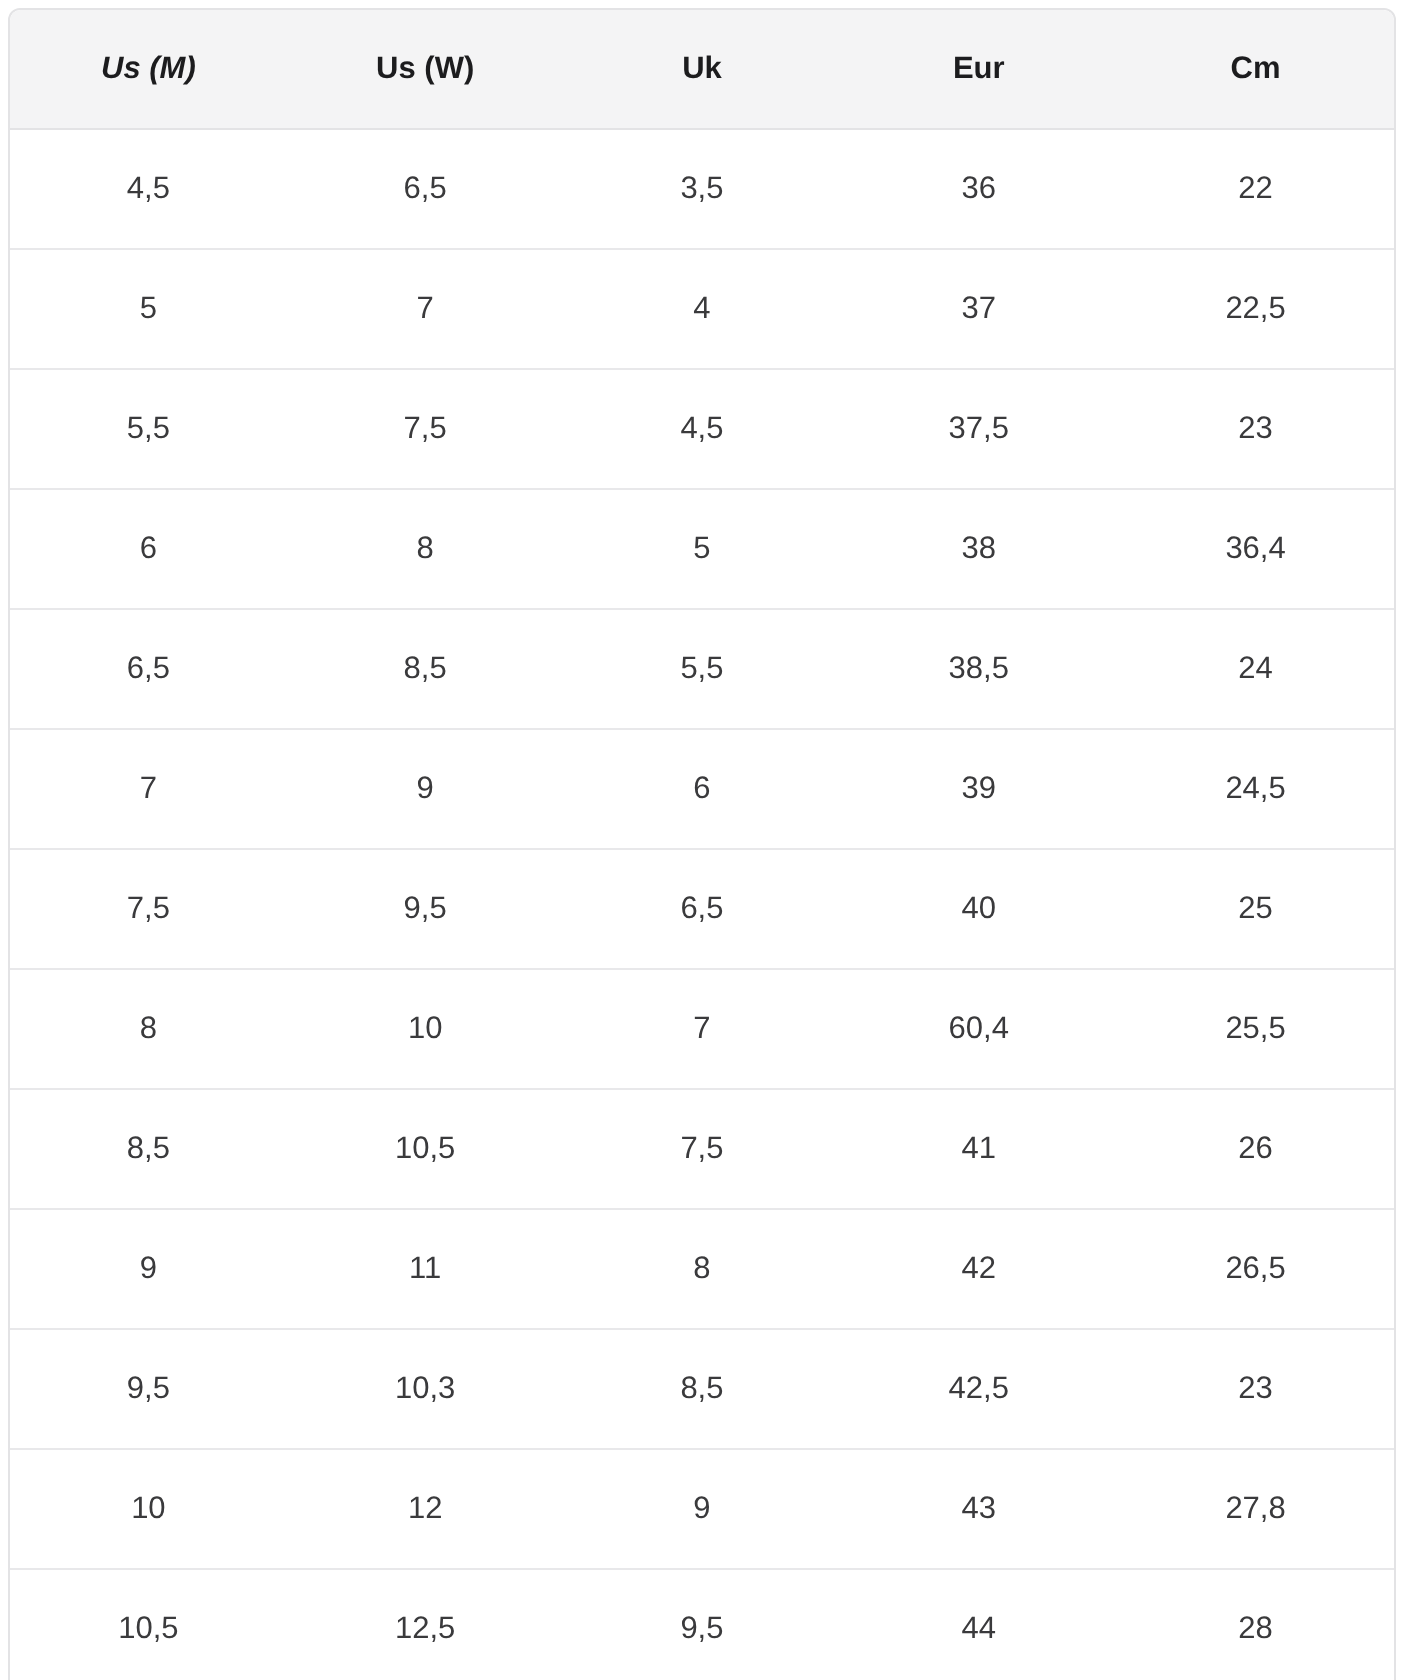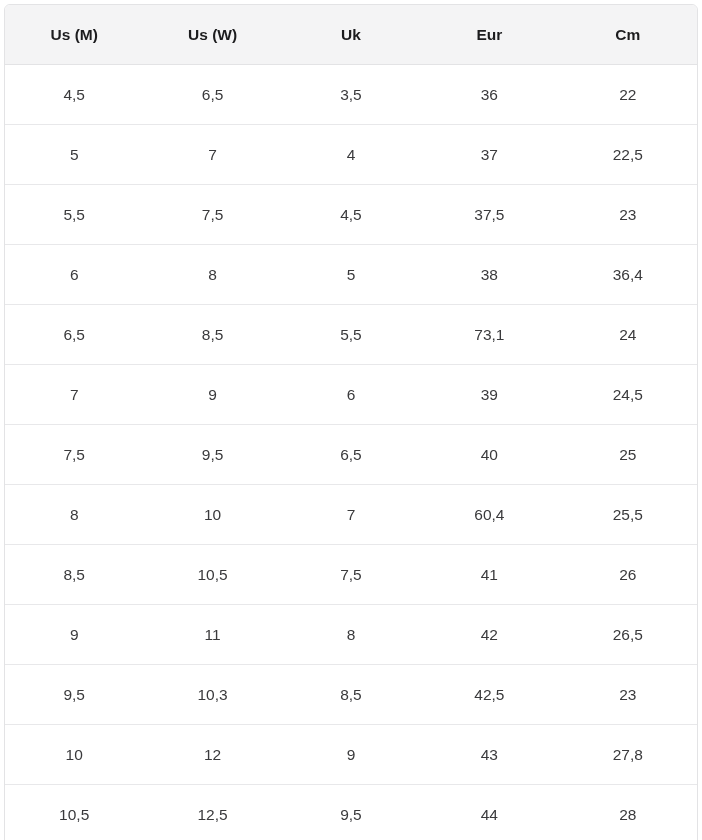--- a/index.html
+++ b/index.html
@@ -43,21 +43,21 @@
     color: #1c1c1e;
     font-size: 15.5px;
     font-weight: 700;
     text-align: center;
     vertical-align: middle;
     padding: 0 4px;
     border-bottom: 1px solid #e3e3e5;
     white-space: nowrap;
   }
 
-  .size-table thead th:first-child { border-top-left-radius: 5px; }
+  .size-table thead th:first-child { border-top-left-radius: 5px; font-style: italic; }
   .size-table thead th:last-child  { border-top-right-radius: 5px; }
 
   .size-table tbody td {
     box-sizing: border-box;
     height: 60px;
     background: #ffffff;
     color: #3a3a3c;
     font-size: 15.5px;
     font-weight: 400;
     text-align: center;
@@ -113,21 +113,21 @@
           <td>6</td>
           <td>8</td>
           <td>5</td>
           <td>38</td>
           <td>36,4</td>
         </tr>
         <tr>
           <td>6,5</td>
           <td>8,5</td>
           <td>5,5</td>
-          <td>73,1</td>
+          <td>38,5</td>
           <td>24</td>
         </tr>
         <tr>
           <td>7</td>
           <td>9</td>
           <td>6</td>
           <td>39</td>
           <td>24,5</td>
         </tr>
         <tr>

